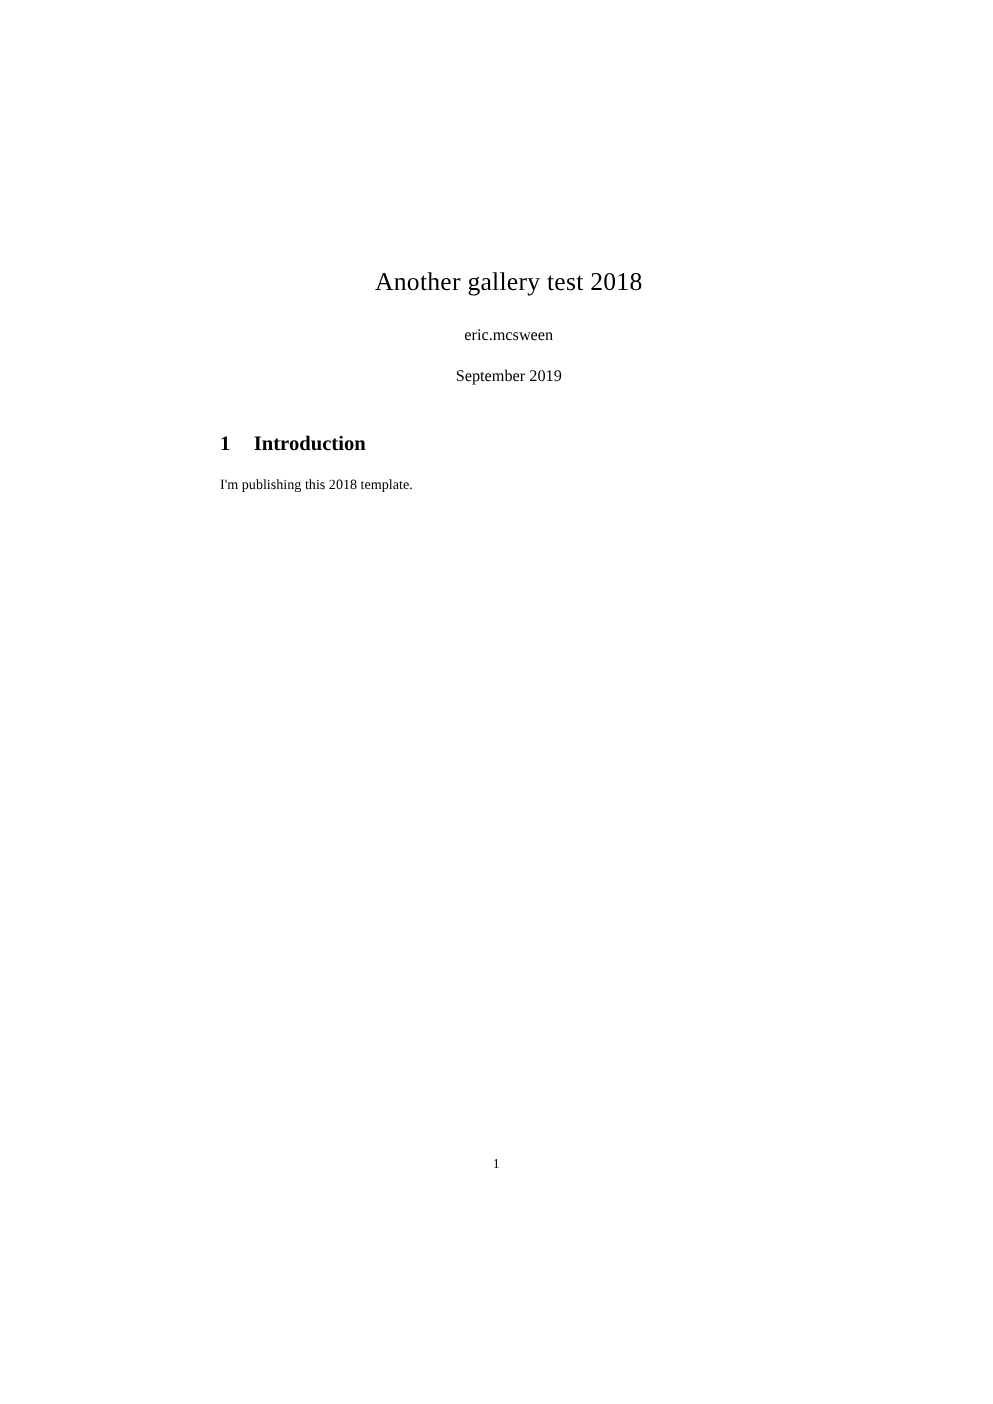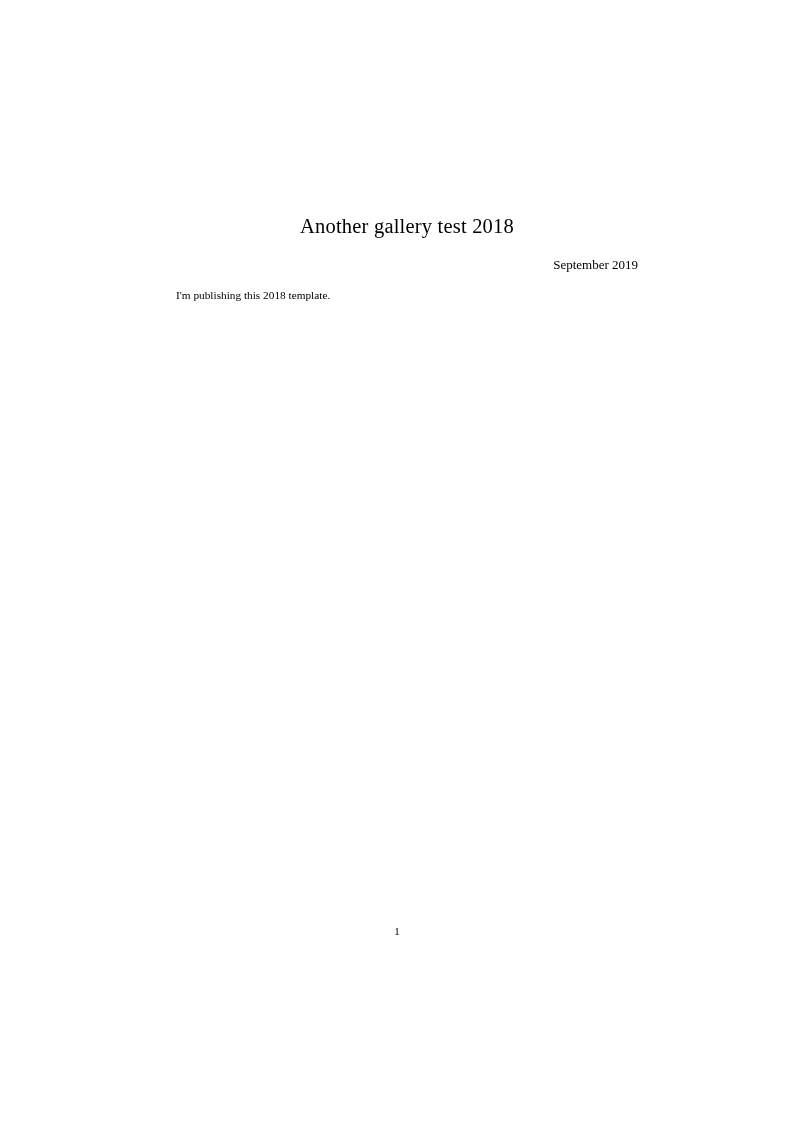--- a/index.html
+++ b/index.html
@@ -35,21 +35,21 @@
     letter-spacing: 0.2px;
     line-height: 1.2;
   }
   .doc-author {
     text-align: center;
     font-size: 13px;
     margin-top: 21px;
     line-height: 1.2;
   }
   .doc-date {
-    text-align: right;
+    text-align: center;
     font-size: 13px;
     margin-top: 18px;
     line-height: 1.2;
   }
   .section-heading {
     margin: 0;
     padding-top: 36px;
     font-size: 16.5px;
     font-weight: bold;
     text-align: left;
@@ -83,23 +83,27 @@
 </style>
 </head>
 <body>
 
 <div class="page">
 
   <div class="content">
 
     <h1 class="doc-title">Another gallery test 2018</h1>
 
+    <div class="doc-author">eric.mcsween</div>
 
     <div class="doc-date">September 2019</div>
 
+    <h2 class="section-heading">
+      <span class="secnum">1</span><span>Introduction</span>
+    </h2>
 
     <p class="body-para">I'm publishing this 2018 template.</p>
 
   </div>
 
   <div class="page-number">
     <span class="page-number-inner">1</span>
   </div>
 
 </div>

